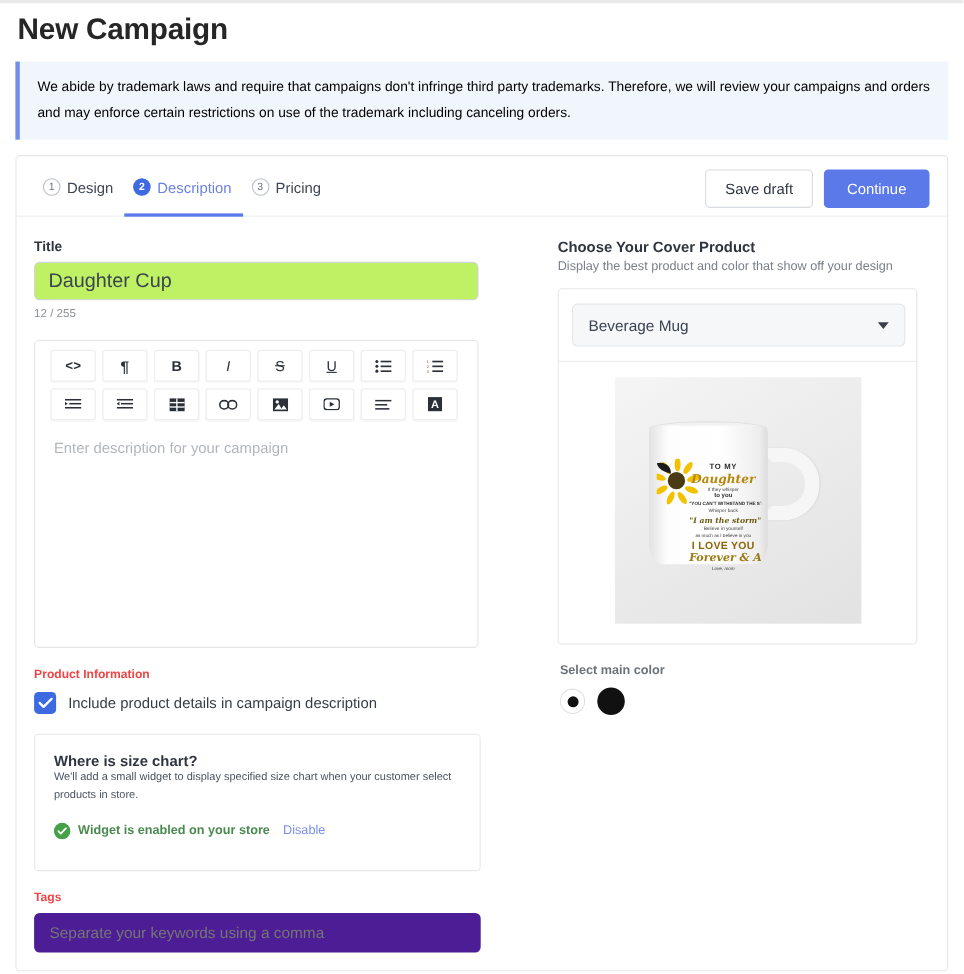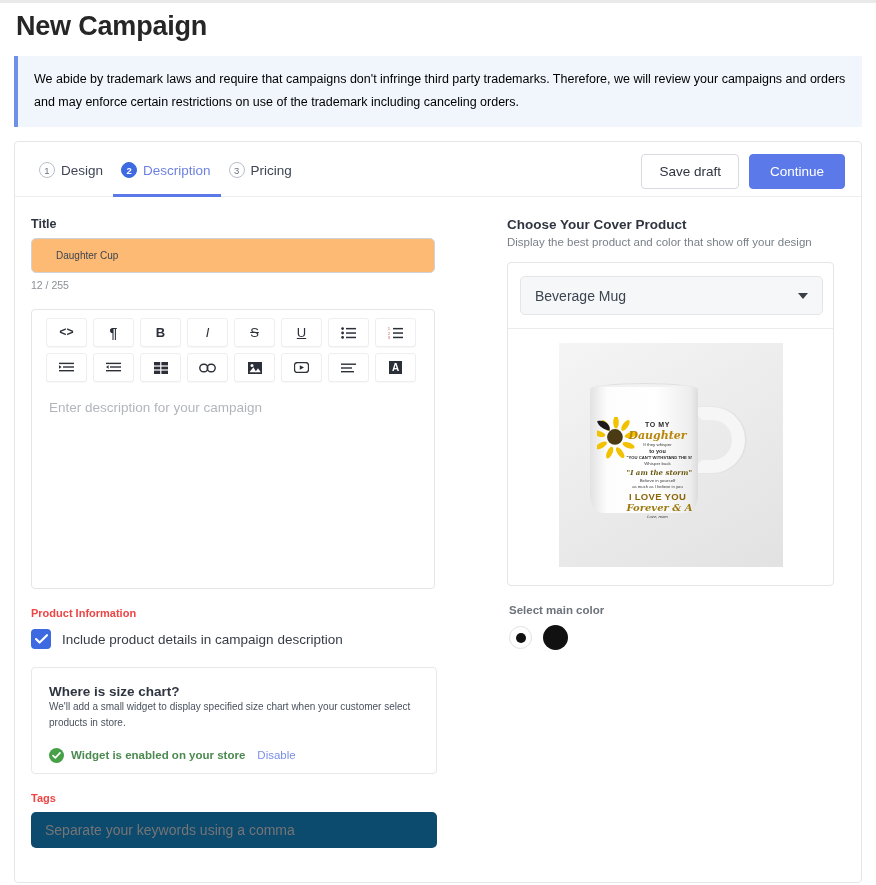--- a/index.html
+++ b/index.html
@@ -97,24 +97,24 @@
   .card-body { display: flex; padding: 20px 16px 0 16px; }
   .col-left { width: 420px; }
   .col-right { flex: 1; padding-left: 56px; }
 
   .field-label {
     font-size: 12.5px; font-weight: bold; color: #2f3540; margin-bottom: 7px;
   }
   .text-input {
     width: 404px; height: 35px;
     border: 1px solid #cfd3d8; border-radius: 5px;
-    padding: 0 24px;
-    font-size: 10px; color: #3c4450;
+    padding: 0 12px;
+    font-size: 18px; color: #3c4450;
     font-family: "Liberation Sans", sans-serif;
-    outline: none; background: #fdba74;
+    outline: none; background: #bef264;
   }
   .counter { font-size: 10.5px; color: #8b9097; margin-top: 6px; }
 
   
   .editor {
     margin-top: 18px;
     width: 404px; height: 280px;
     border: 1px solid #e3e5e8; border-radius: 4px;
     background: #fff;
     position: relative;
@@ -146,38 +146,38 @@
     display: flex; align-items: center; justify-content: center;
     cursor: pointer;
   }
   .checkbox svg { display: block; }
   .cb-label { font-size: 13.5px; color: #363c46; }
 
   .info-box {
     margin-top: 18px;
     width: 406px;
     border: 1px solid #e6e8eb; border-radius: 4px;
-    padding: 16px 17px 10px 17px;
+    padding: 16px 17px 28px 17px;
   }
   .info-title { font-size: 13.5px; font-weight: bold; color: #2f3540; }
   .info-text { font-size: 10px; color: #4a525e; line-height: 1.62; margin-top: 0; }
   .info-status { display: flex; align-items: center; gap: 7px; margin-top: 16px; }
   .check-circle {
     width: 15px; height: 15px; border-radius: 50%;
     background: #45a047; display: flex; align-items: center; justify-content: center;
   }
   .status-text { font-size: 11.5px; font-weight: bold; color: #4b8a4f; text-align: right; }
   .disable-link { font-size: 11.5px; color: #7b8ee8; cursor: pointer; margin-left: 5px; }
 
   
   .tags-wrap { margin-top: 18px; }
   .tags-input {
     margin-top: 8px;
     width: 406px; height: 36px;
-    background: #0c4a6e; border: none; border-radius: 5px;
+    background: #4c1d95; border: none; border-radius: 5px;
     padding: 0 14px; font-size: 14px; color: #a7abb2;
     font-family: "Liberation Sans", sans-serif;
     outline: none;
   }
 
   
   .rc-title { font-size: 13.5px; font-weight: bold; color: #2f3540; }
   .rc-sub { font-size: 11.5px; color: #7a8089; margin-top: 4px; }
 
   .cover-card {

